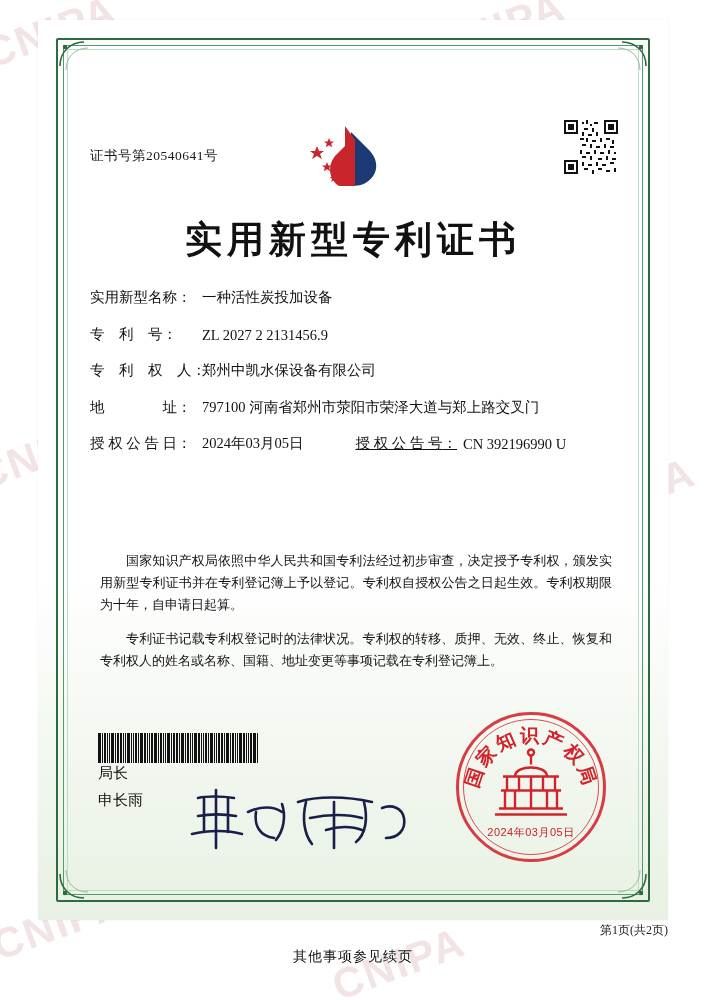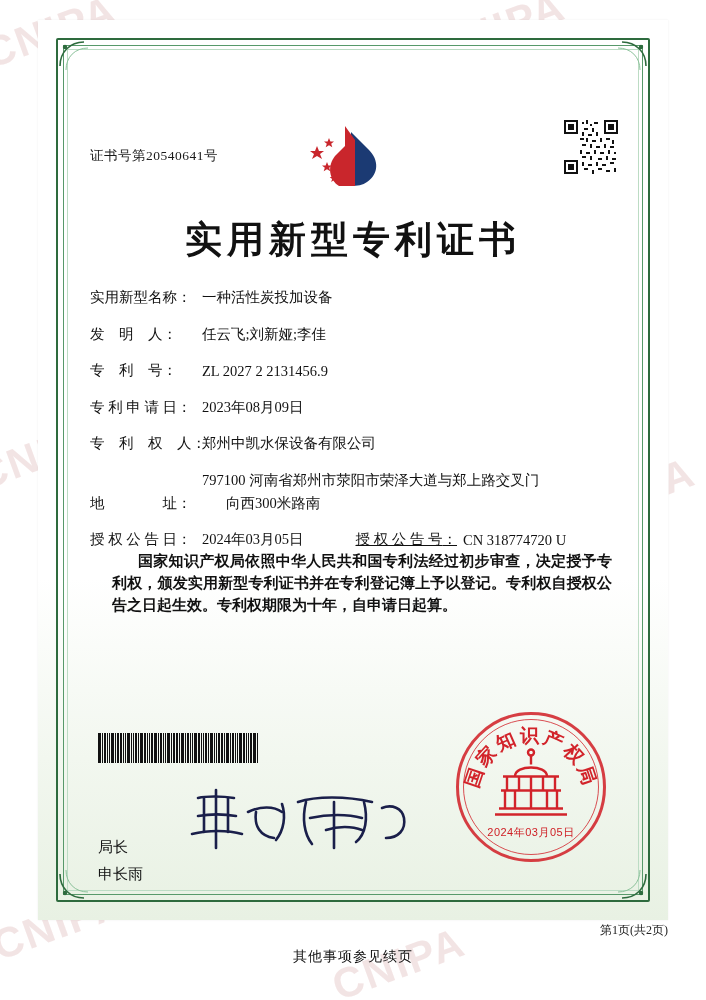--- a/index.html
+++ b/index.html
@@ -148,28 +148,27 @@
     text-decoration: underline;
   }
   .inline-label {
     letter-spacing: 0;
     white-space: nowrap;
   }
 
   
   .paras {
     position: absolute;
-    left: 74px;
+    left: 62px;
     right: 56px;
     top: 530px;
-    font-size: 15px;
+    font-size: 13px;
     line-height: 22px;
     color: #111;
     text-align: justify;
-    font-weight: bold;
   }
   .paras p {
     margin: 0 0 12px 0;
     text-indent: 26px;
   }
 
   
   .barcode {
     position: absolute;
     left: 60px;
@@ -223,21 +222,21 @@
     left: 50%;
     top: 50%;
     transform: translate(-50%,-52%);
   }
   .seal-text-svg { position:absolute; inset:0; }
 
   
   .sig-block {
     position: absolute;
     left: 60px;
-    top: 814px;
+    top: 740px;
     font-size: 15px;
     color: #111;
     line-height: 27px;
   }
   .handwriting {
     position: absolute;
     left: 148px;
     top: 766px;
     width: 230px;
     height: 70px;
@@ -398,73 +397,61 @@
 
     <div class="fields">
 
       <div class="frow">
         <div class="flabel">
           <span>实用新型名称</span><span>：</span>
         </div>
         <div class="fvalue">一种活性炭投加设备</div>
       </div>
 
-      <div class="frow">
-        <div class="flabel">
-          <span>发　明　人</span><span>：</span>
-        </div>
-        <div class="fvalue">任云飞;刘新娅;李佳</div>
-      </div>
 
       <div class="frow">
         <div class="flabel">
           <span>专　利　号</span><span>：</span>
         </div>
         <div class="fvalue">ZL 2027 2 2131456.9</div>
       </div>
 
-      <div class="frow">
-        <div class="flabel">
-          <span>专 利 申 请 日</span><span>：</span>
-        </div>
-        <div class="fvalue">2023年08月09日</div>
-      </div>
 
       <div class="frow">
         <div class="flabel">
           <span>专　利　权　人</span><span>：</span>
         </div>
         <div class="fvalue">郑州中凯水保设备有限公司</div>
       </div>
 
       <div class="frow">
         <div class="flabel">
           <span>地　　　　址</span><span>：</span>
         </div>
         <div class="fvalue">
           <span>797100 河南省郑州市荥阳市荣泽大道与郑上路交叉门</span>
-          <span class="sub">向西300米路南</span>
         </div>
       </div>
 
       <div class="frow two">
         <div class="flabel">
           <span>授 权 公 告 日</span><span>：</span>
         </div>
         <div>2024年03月05日</div>
         <div class="mid inline-label">
           <span>授 权 公 告 号</span><span>：</span>
         </div>
-        <div style="margin-left:6px;">CN 318774720 U</div>
+        <div style="margin-left:6px;">CN 392196990 U</div>
       </div>
 
     </div>
 
     <div class="paras">
       <p>国家知识产权局依照中华人民共和国专利法经过初步审查，决定授予专利权，颁发实用新型专利证书并在专利登记簿上予以登记。专利权自授权公告之日起生效。专利权期限为十年，自申请日起算。</p>
+      <p>专利证书记载专利权登记时的法律状况。专利权的转移、质押、无效、终止、恢复和专利权人的姓名或名称、国籍、地址变更等事项记载在专利登记簿上。</p>
     </div>
 
     <div class="barcode">
       <i style="width:3px"></i>
         <i style="width:1px"></i>
         <i style="width:2px"></i>
         <i style="width:1px"></i>
       <i style="width:1px"></i>
         <i style="width:3px"></i>
         <i style="width:1px"></i>

